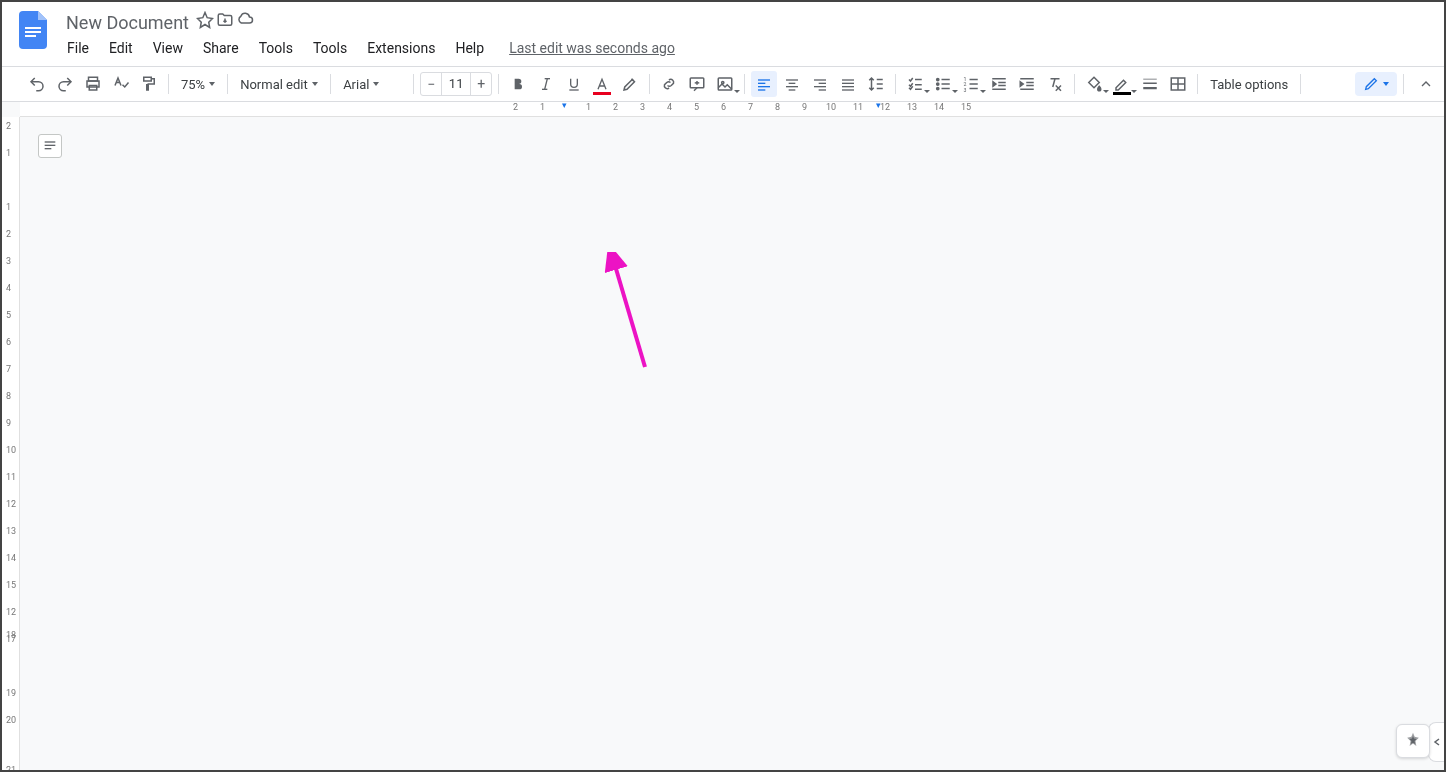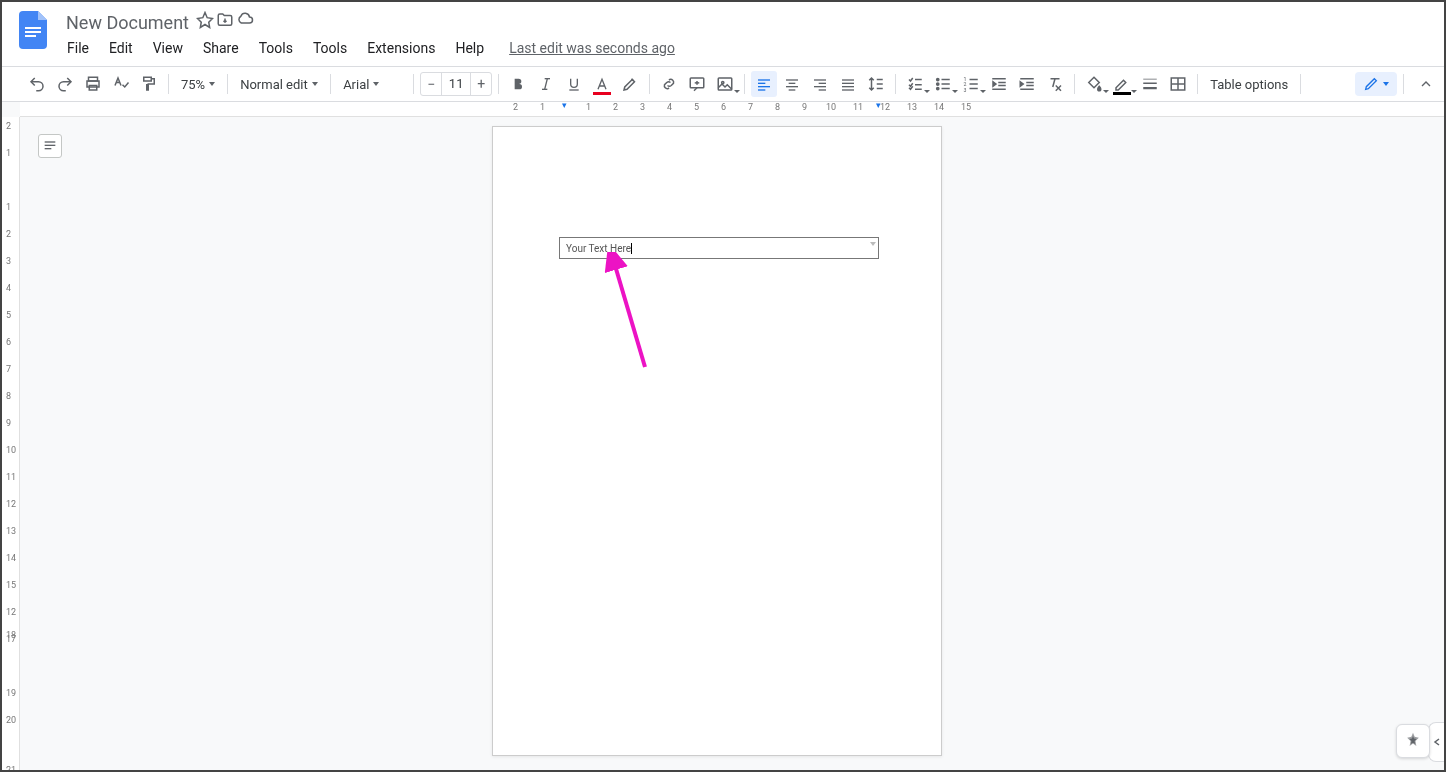--- a/index.html
+++ b/index.html
@@ -398,27 +398,20 @@
   </div>
 
   <div class="outline-btn">
       <svg width="16" height="16" viewBox="0 0 24 24" fill="none" stroke="#5f6368" stroke-width="2">
         <line x1="4" y1="6" x2="20" y2="6"></line>
         <line x1="4" y1="11" x2="20" y2="11"></line>
         <line x1="4" y1="16" x2="14" y2="16"></line>
       </svg>
     </div>
 
-  <div class="page">
-    <div class="input-cell">
-      <span>Your Text Here</span>
-        <span class="cursor-caret"></span>
-      <span class="cell-dd"></span>
-    </div>
-  </div>
 
   <svg class="annotation-arrow" style="top:150px;left:598px" width="60" height="120">
     <defs>
         <marker id="ah" markerWidth="10" markerHeight="10" refX="2" refY="3" orient="auto">
           <path d="M0,0 L0,6 L7,3 z" fill="#ec13c4"></path>
         </marker>
       </defs>
     <line x1="45" y1="115" x2="14" y2="10" stroke="#ec13c4" stroke-width="4" marker-end="url(#ah)"></line>
   </svg>
 

